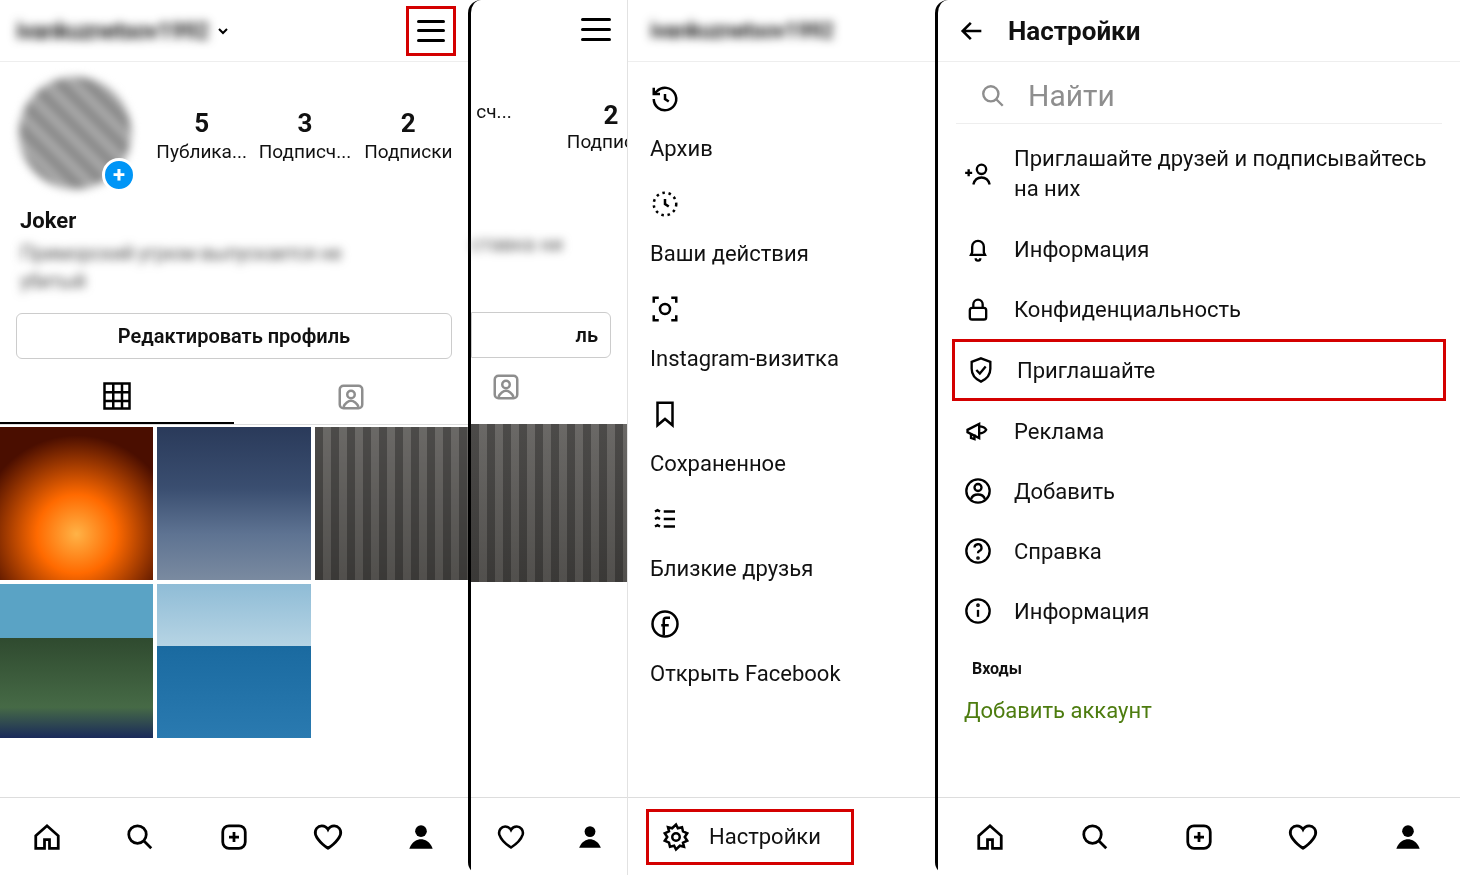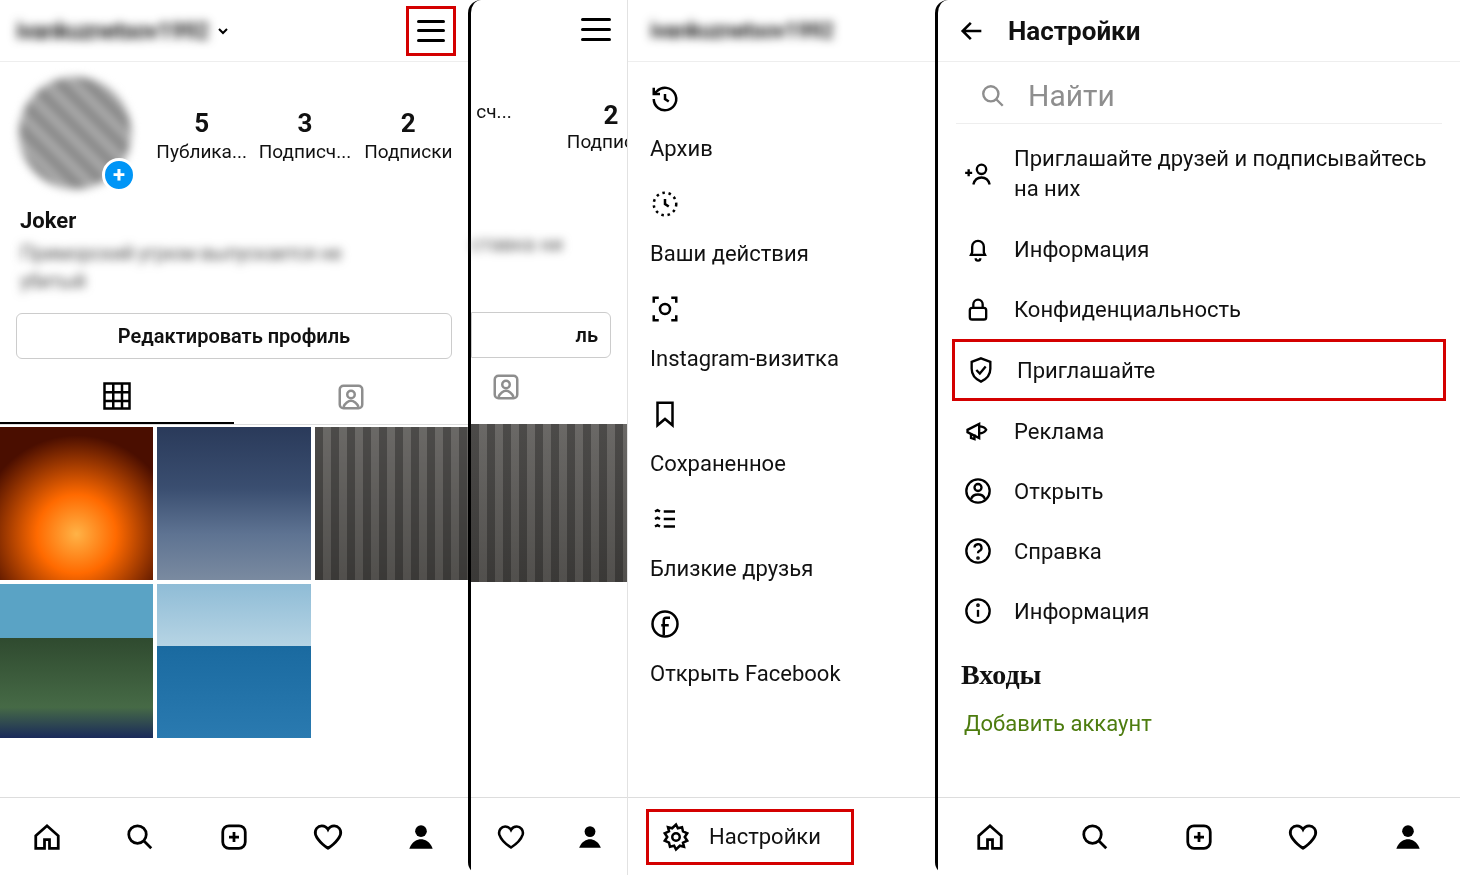--- a/index.html
+++ b/index.html
@@ -126,21 +126,21 @@
   .p3-title { font-size:26px; font-weight:700;}
   .search-row { display:flex; align-items:center; gap:22px; padding:16px 24px 10px; color:#8e8e8e; border-bottom:1px solid #eee; margin:0 18px;}
   .search-row svg { width:26px; height:26px;}
   .search-row span { font-size:30px;}
   .s-list { padding:4px 0 0;}
   .s-item { display:flex; align-items:center; gap:22px; padding:16px 26px; font-size:22px;}
   .s-item svg { width:28px; height:28px; flex:none;}
   .s-item.boxed {
     border:3px solid #d40000; margin:0 14px; padding:14px 12px;
   }
-  .s-section { padding:18px 23px 6px; font-size:28px; font-weight:700;font-family:Liberation Serif, serif;}
+  .s-section { padding:18px 34px 6px; font-size:16px; font-weight:700;}
   .s-link { padding:14px 26px; font-size:22px; color:#4d7c0f;}
   .p3 .nav-bar { }
 </style>
 </head>
 <body>
 
 <div class="wrap">
 
 <div class="panel p1">
   <div class="p1-header">
@@ -394,21 +394,21 @@
             <path d="M6 14v4l3 1v-4"></path>
           </svg>
       <span>Реклама</span>
     </div>
     <div class="s-item">
       <svg viewBox="0 0 24 24" fill="none" stroke="#000" stroke-width="2">
             <circle cx="12" cy="12" r="10"></circle>
             <circle cx="12" cy="9" r="3"></circle>
             <path d="M6 19c1-3 3-4 6-4s5 1 6 4"></path>
           </svg>
-      <span>Открыть</span>
+      <span>Добавить</span>
     </div>
     <div class="s-item">
       <svg viewBox="0 0 24 24" fill="none" stroke="#000" stroke-width="2">
             <circle cx="12" cy="12" r="10"></circle>
             <path d="M9 9a3 3 0 1 1 4 3c-1 .5-1 1-1 2"></path>
             <circle cx="12" cy="18" r="0.6" fill="#000"></circle>
           </svg>
       <span>Справка</span>
     </div>
     <div class="s-item">

